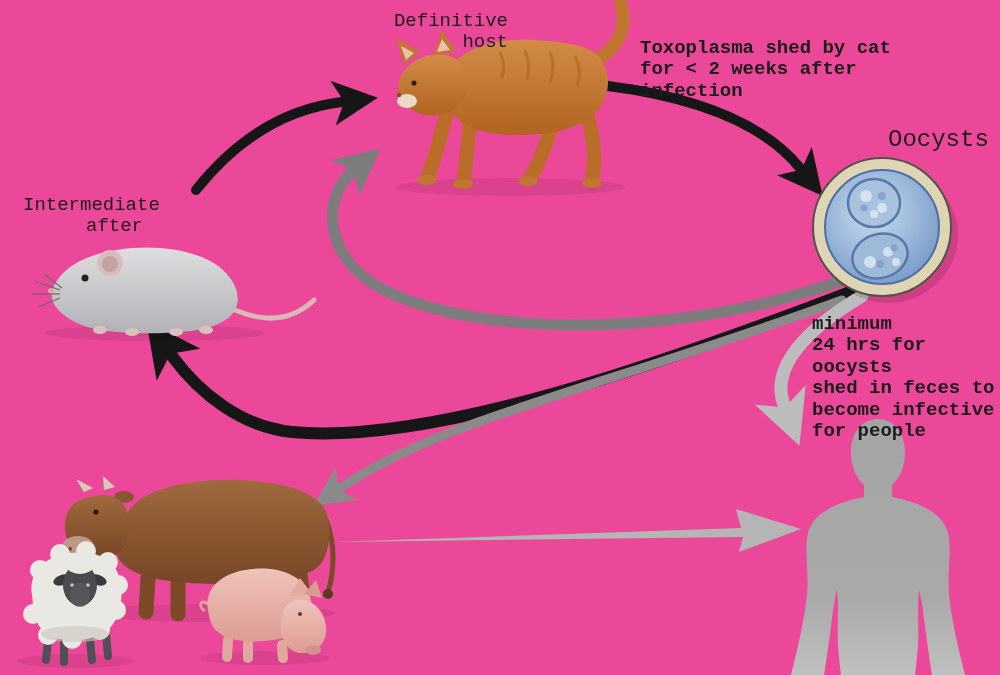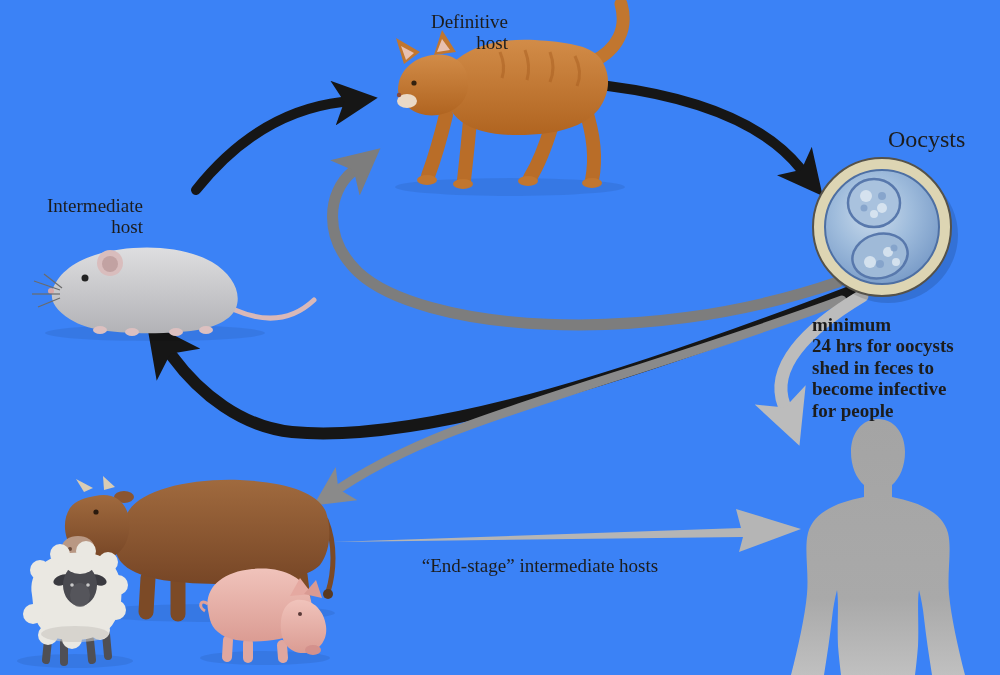--- a/index.html
+++ b/index.html
@@ -1,18 +1,18 @@
 <!DOCTYPE html>
 <html><head>
 <meta charset="utf-8">
 <style>
   html,body{margin:0;padding:0;background:#fff;}
   .canvas{
-    position:relative;width:1000px;height:675px;background:#3b82f6;
-    font-family:Liberation Serif, serif;overflow:hidden;
+    position:relative;width:1000px;height:675px;background:#ec4899;
+    font-family:Liberation Mono, monospace;overflow:hidden;
   }
   .canvas svg{position:absolute;left:0;top:0;}
   .label{
     position:absolute;color:#1c1c1c;white-space:pre-line;
     font-size:19px;line-height:1.13;
   }
   .label.bold{font-weight:bold;}
   .label.right{text-align:right;}
   .label.center{text-align:center;}
 </style>
@@ -217,27 +217,28 @@
     <path d="M296,600 C312,598 324,610 326,626 C328,641 318,652 305,653 C292,654 282,645 281,630
              C280,615 284,603 296,600 Z" fill="url(#pigGrad)"></path>
     <ellipse cx="313" cy="650" rx="8" ry="5" fill="#d4918c"></ellipse>
     <circle cx="300" cy="614" r="2" fill="#5a3a38"></circle>
   </g>
 </svg>
 
 <div class="label right" style="left:388px;top:11px;width:120px;">Definitive
 host</div>
 
+<div class="label bold" style="left:640px;top:38px;width:280px;">Toxoplasma shed by cat
+for &lt; 2 weeks after infection</div>
 
 <div class="label" style="left:888px;top:126px;width:100px;font-size:24px;">Oocysts</div>
 
 <div class="label right" style="left:23px;top:195px;width:120px;">Intermediate
-host</div>
+after</div>
 
 <div class="label bold" style="left:812px;top:314px;width:190px;">minimum
 24 hrs for oocysts
 shed in feces to
 become infective
 for people</div>
 
-<div class="label center" style="left:390px;top:555px;width:300px;">“End-stage” intermediate hosts</div>
 
 </div>
 
 </body></html>

